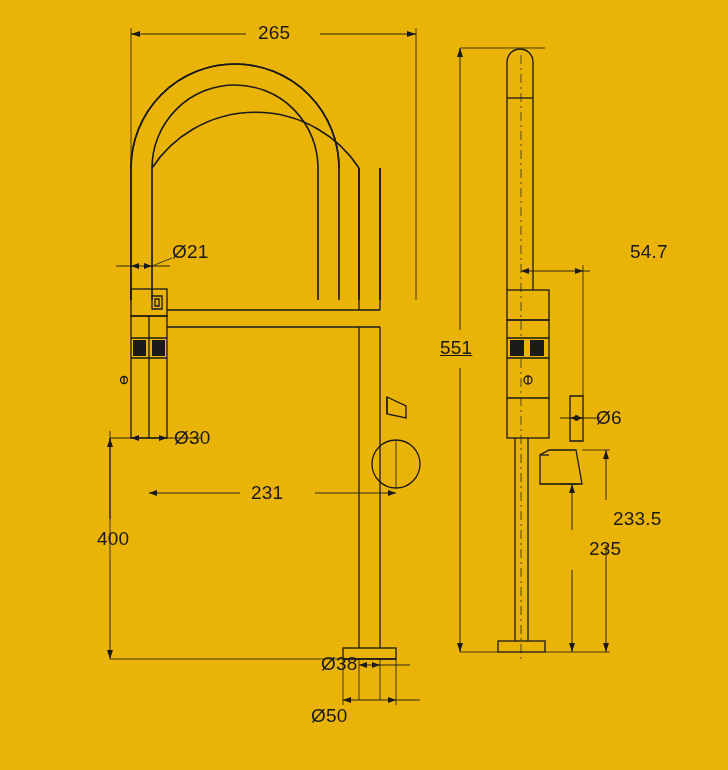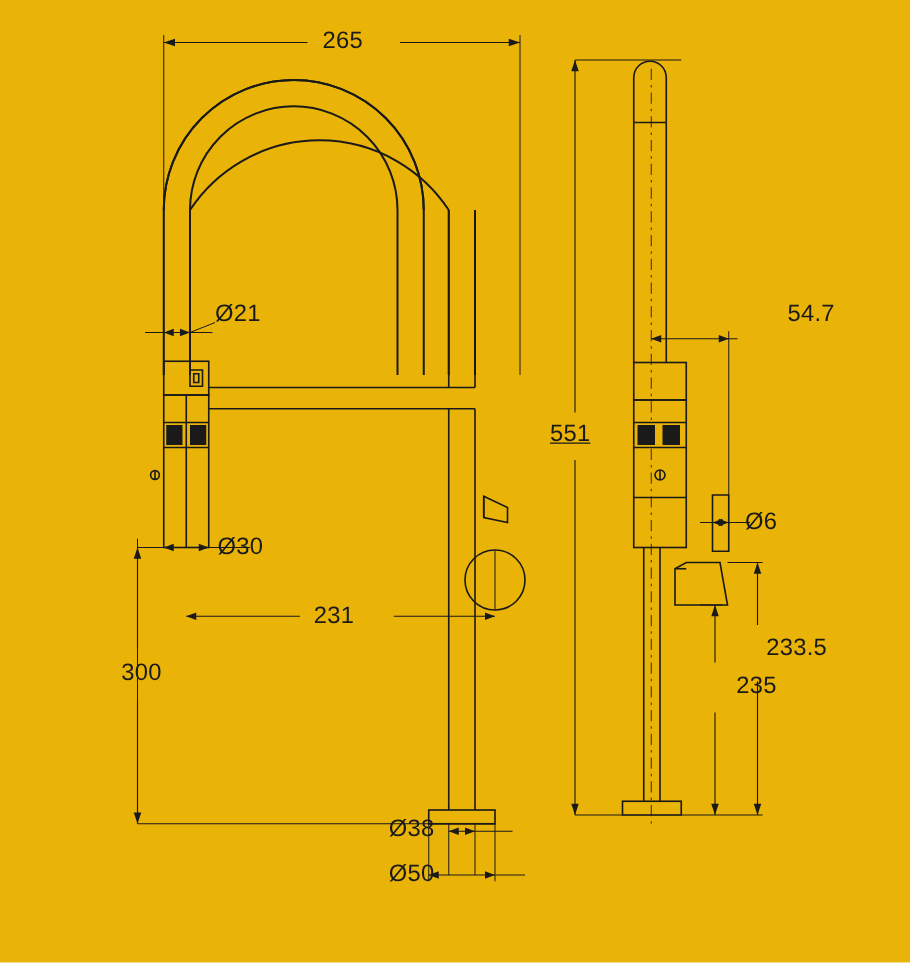--- a/index.html
+++ b/index.html
@@ -241,25 +241,25 @@
   </svg>
 
   <div class="dim-label" style="left:258px; top:22px;">265</div>
 
   <div class="dim-label" style="left:172px; top:241px;text-align:right;">Ø21</div>
 
   <div class="dim-label" style="left:174px; top:427px;">Ø30</div>
 
   <div class="dim-label" style="left:251px; top:482px;">231</div>
 
-  <div class="dim-label" style="left:97px; top:528px;">300</div>
-
-  <div class="dim-label" style="left:311px; top:653px;">Ø38</div>
-
-  <div class="dim-label" style="left:311px; top:689px;">Ø50</div>
+  <div class="dim-label" style="left:97px; top:528px;">400</div>
+
+  <div class="dim-label" style="left:321px; top:653px;">Ø38</div>
+
+  <div class="dim-label" style="left:311px; top:705px;">Ø50</div>
 
   <div class="dim-label" style="left:440px; top:337px;text-decoration:underline;">551</div>
 
   <div class="dim-label" style="left:601px; top:241px;margin-left:29px;">54.7</div>
 
   <div class="dim-label" style="left:596px; top:407px;">Ø6</div>
 
   <div class="dim-label" style="left:613px; top:508px;">233.5</div>
 
   <div class="dim-label" style="left:589px; top:538px;">235</div>

